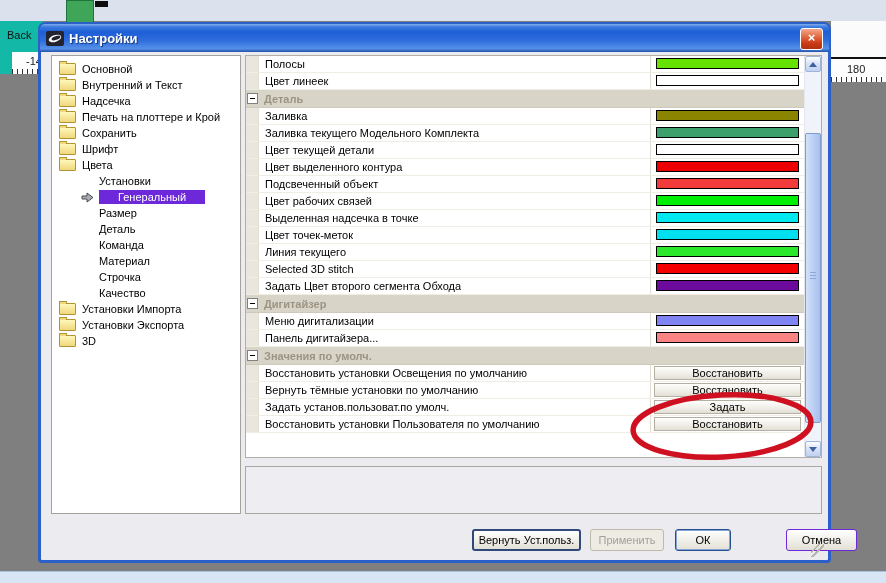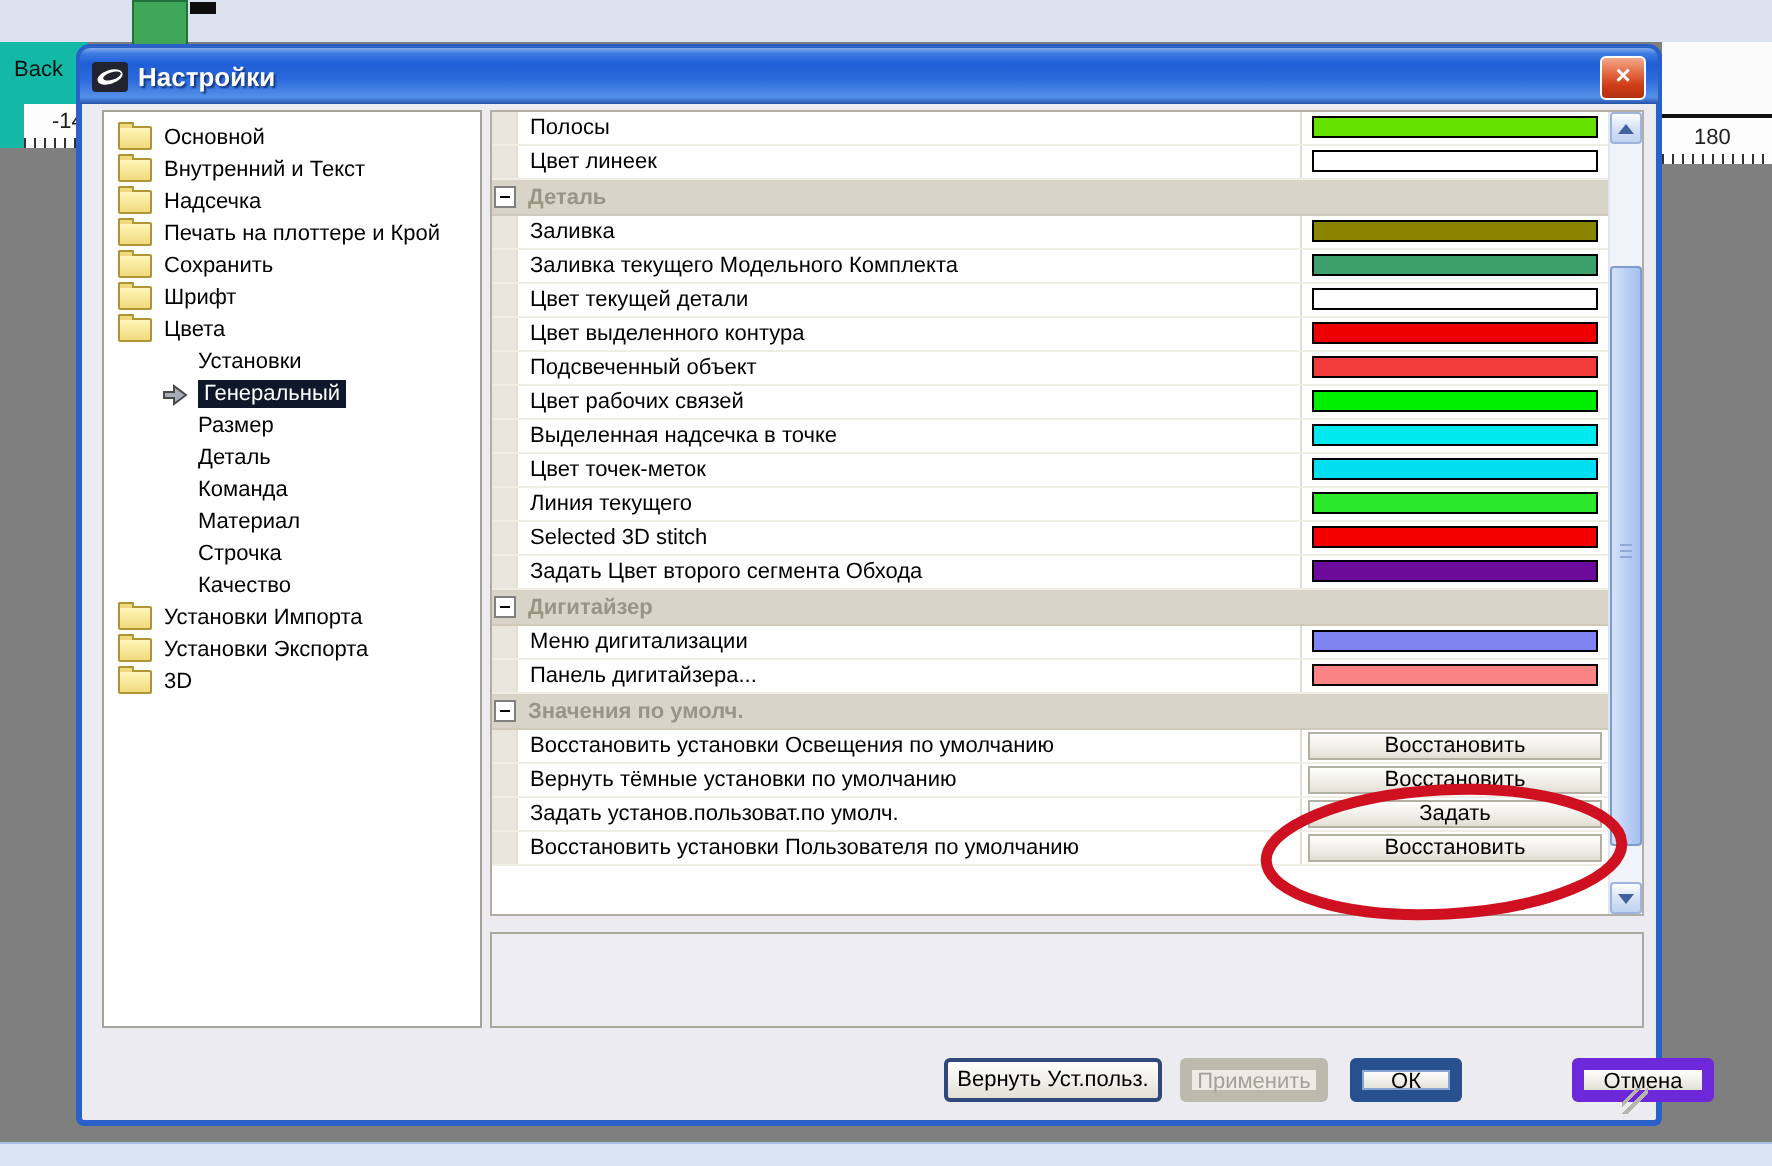--- a/index.html
+++ b/index.html
@@ -36,21 +36,21 @@
   .tree{position:absolute;left:10px;top:30px;width:190px;height:459px;background:#FFF;border:1px solid #A5A29B;
         box-sizing:border-box;padding-top:5px;overflow:hidden;}
   .tree-row{height:16px;display:flex;align-items:center;padding-left:7px;white-space:nowrap;}
   .tree-row.lvl1{padding-left:47px;}
   .tree-row.sel{padding-left:29px;}
   .folder{width:15px;height:10px;background:linear-gradient(#FFF6B8,#EFD87E);border:1px solid #B09334;
           border-radius:1px;position:relative;margin-right:6px;flex:0 0 auto;}
   .folder::before{content:"";position:absolute;top:-3px;left:-1px;width:6px;height:2px;background:#EFD87E;
           border:1px solid #B09334;border-bottom:none;border-radius:1px 1px 0 0;}
   .sel-marker{margin-right:5px;display:inline-flex;}
-  .tree-row.sel .tree-label{background:#0f172a;color:#FFF;padding:1px 3px;}
+  .tree-row.sel .tree-label{background:#6d28d9;color:#FFF;padding:1px 19px;}
   .gridpanel{position:absolute;left:204px;top:30px;width:577px;height:403px;background:#FFF;
              border:1px solid #B2AEA5;box-sizing:border-box;}
   .grid{position:absolute;left:0;top:0;right:17px;bottom:0;overflow:hidden;}
   .grow{display:flex;height:17px;box-sizing:border-box;align-items:stretch;border-bottom:1px solid #F0EDE5;}
   .grow.section{height:18px;background:#D9D4C8;border-bottom:1px solid #CFC9BB;align-items:center;}
   .gut{width:12px;flex:0 0 auto;background:#E9E6DE;border-right:1px solid #E2DFD5;display:flex;align-items:center;justify-content:center;}
   .grow.section .gut{background:transparent;border-right:none;}
   .cbox{width:9px;height:9px;border:1px solid #808080;background:#FFF center/5px 1px no-repeat linear-gradient(#000 0 0);}
   .slabel{font-weight:bold;color:#9B9484;padding-left:6px;}
   .glabel{flex:1;display:flex;align-items:center;padding-left:6px;overflow:hidden;white-space:nowrap;}
@@ -65,21 +65,21 @@
   .sbtn.up{top:0;} .sbtn.down{bottom:0;}
   .arr{width:0;height:0;border-left:4px solid transparent;border-right:4px solid transparent;}
   .arr.up{border-bottom:5px solid #41619E;} .arr.down{border-top:5px solid #41619E;}
   .sthumb{position:absolute;left:0;right:0;top:77px;height:290px;border:1px solid #7E9CD0;border-radius:2px;box-sizing:border-box;
           background:linear-gradient(90deg,#D5E3F9,#BBD0F4 50%,#A6BFEC);}
   .sgrip{position:absolute;left:4px;right:4px;top:138px;height:8px;
          background:repeating-linear-gradient(180deg,#8FA8D8 0 1px,transparent 1px 3px);}
   .desc{position:absolute;left:204px;top:441px;width:577px;height:48px;background:#EEEDF2;
         border:1px solid #ABA8A2;box-sizing:border-box;}
   
-  .fbtn{position:absolute;top:504px;height:22px;border:6px solid #6d28d9;border-radius:3px;
+  .fbtn{position:absolute;top:504px;height:22px;border:1px solid #6d28d9;border-radius:3px;
         background:linear-gradient(180deg,#FFFFFF,#F2F1EC 45%,#E2E0D5);font-family:"Liberation Sans",sans-serif;
         font-size:11px;color:#000;padding:0;}
   .fbtn.focused{border:2px solid #30497A;}
   .fbtn.default{border-color:#28508E;box-shadow:inset 0 0 0 1px #86A4D4;}
   .fbtn.disabled{color:#A3A198;border-color:#BCB9AD;background:#EDEBE4;}
   .grip-corner{position:absolute;right:4px;top:519px;width:13px;height:13px;
     background:
       linear-gradient(135deg,transparent 0 5px,#B8B5AA 5px 7px,transparent 7px 9px,#B8B5AA 9px 11px,transparent 11px) ;}
   
   .annotation{position:absolute;left:626px;top:383px;pointer-events:none;}

